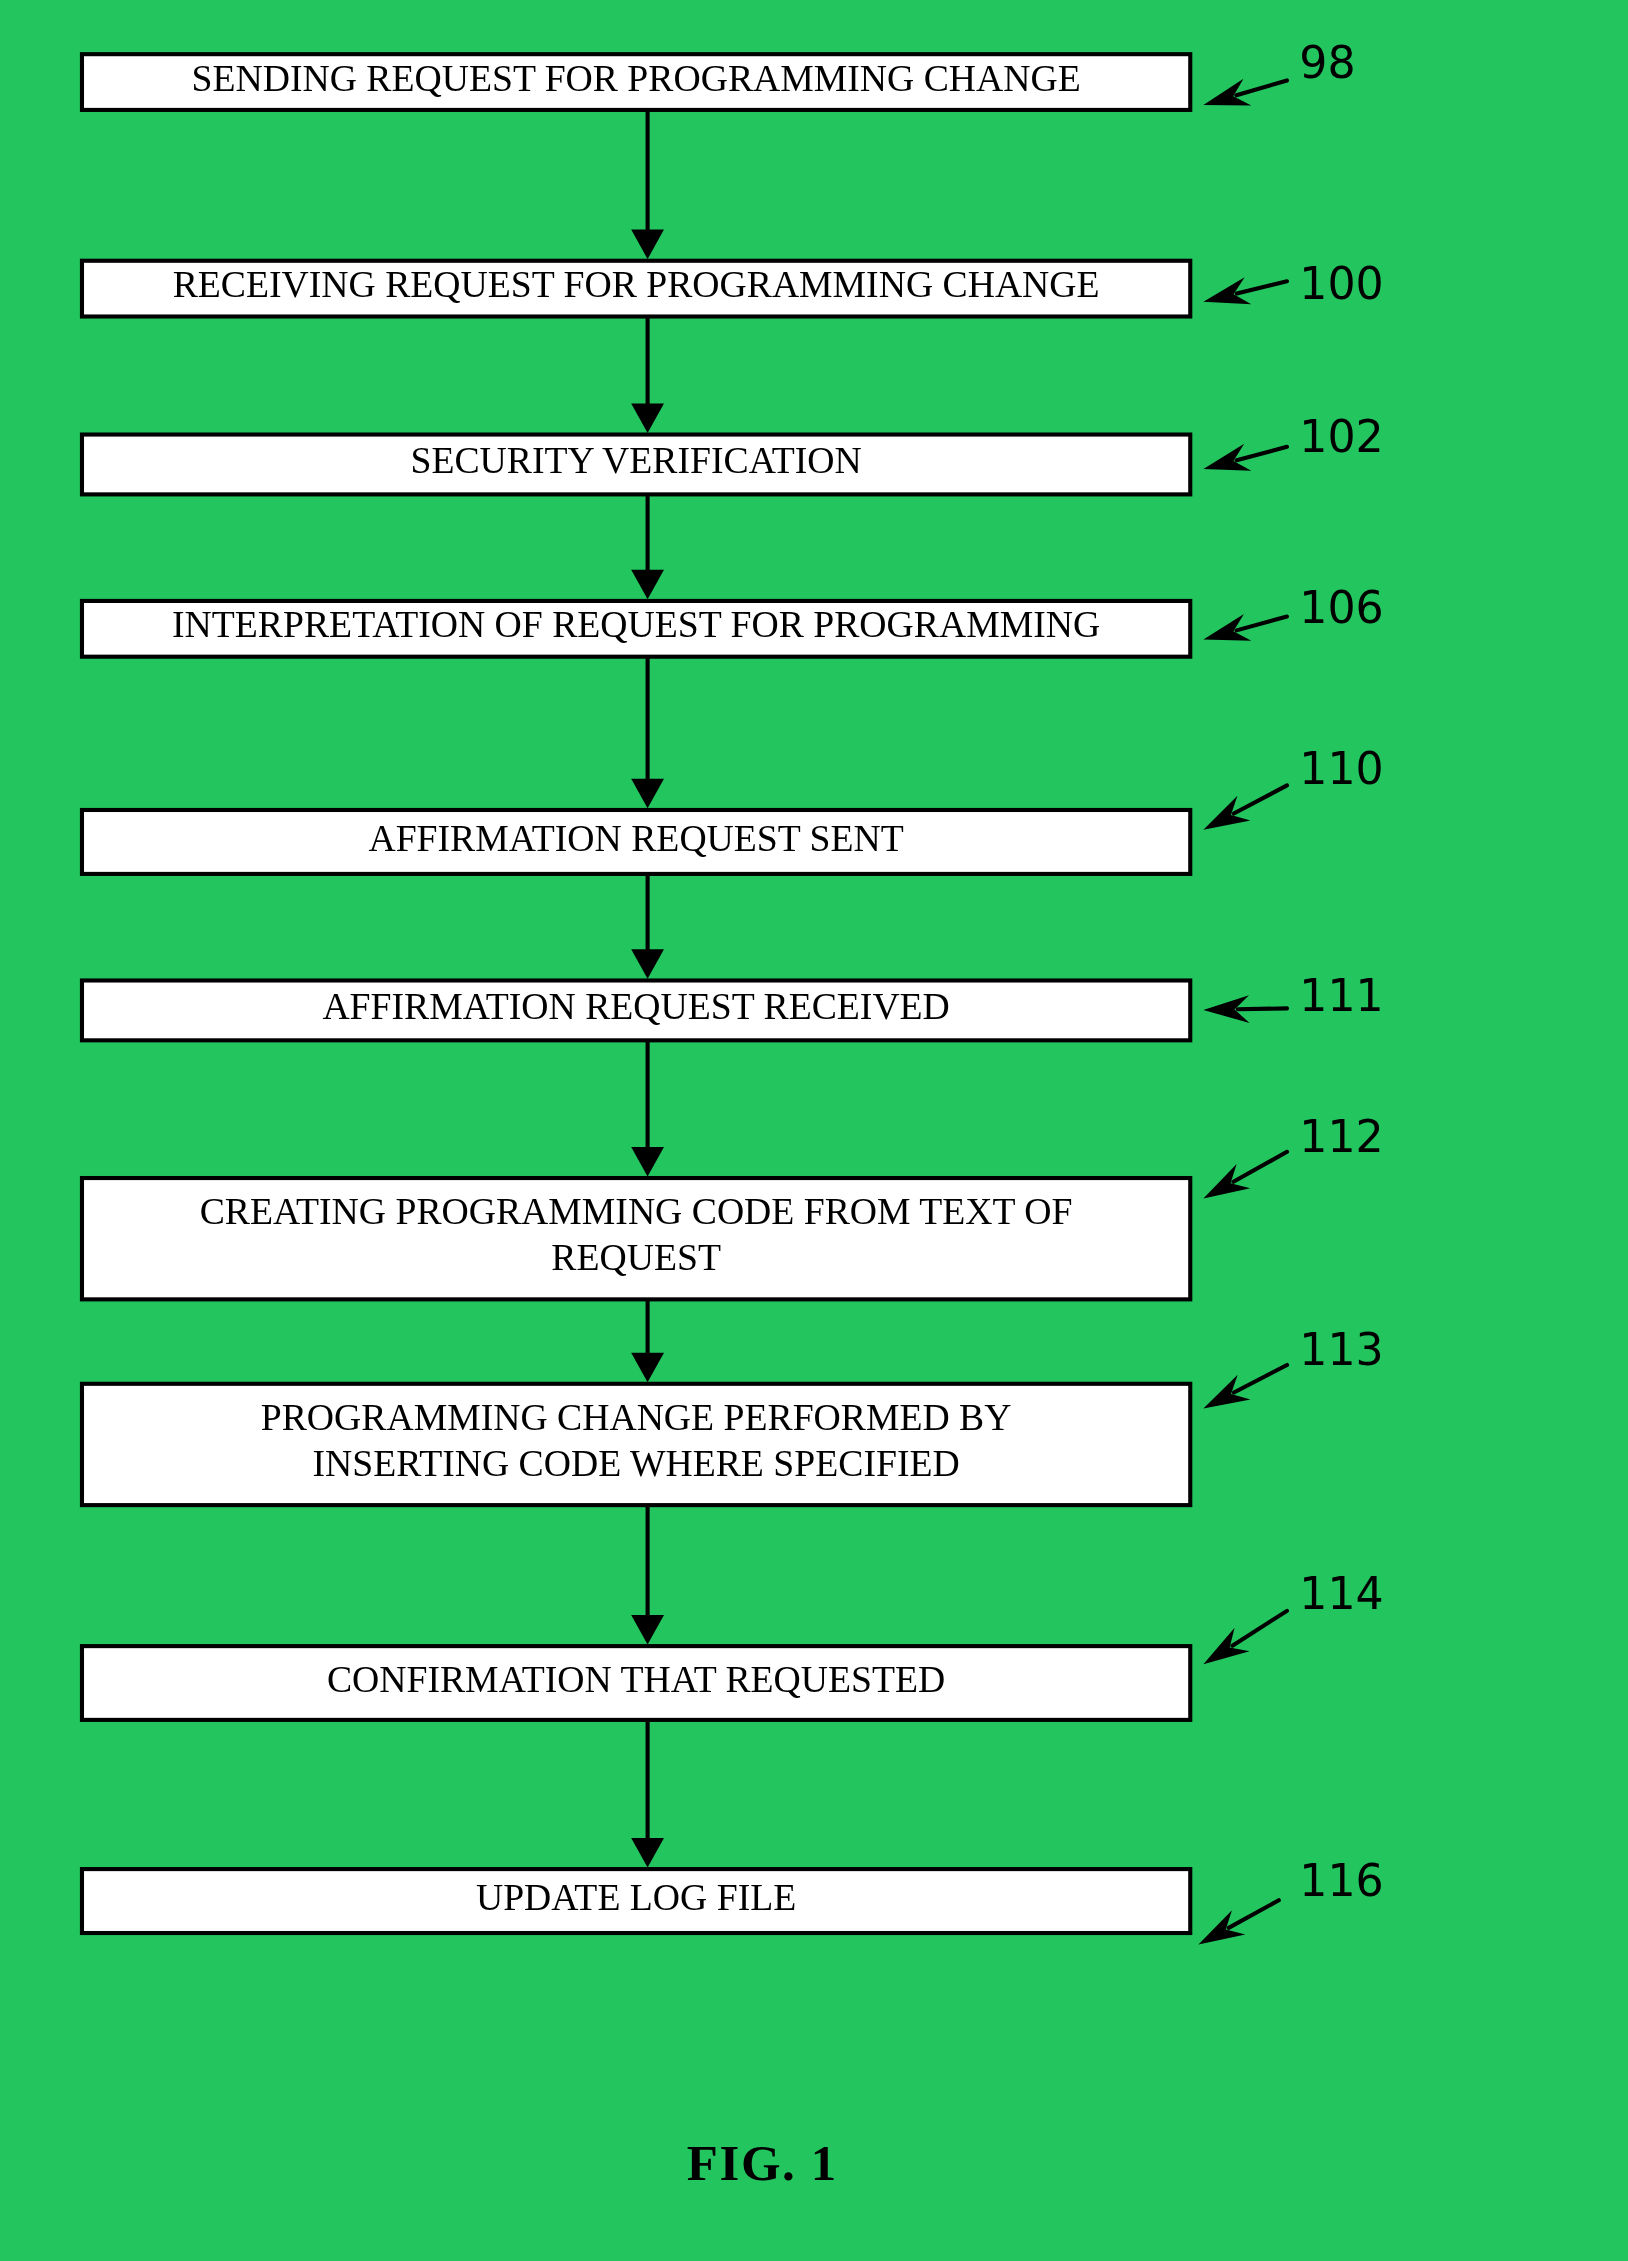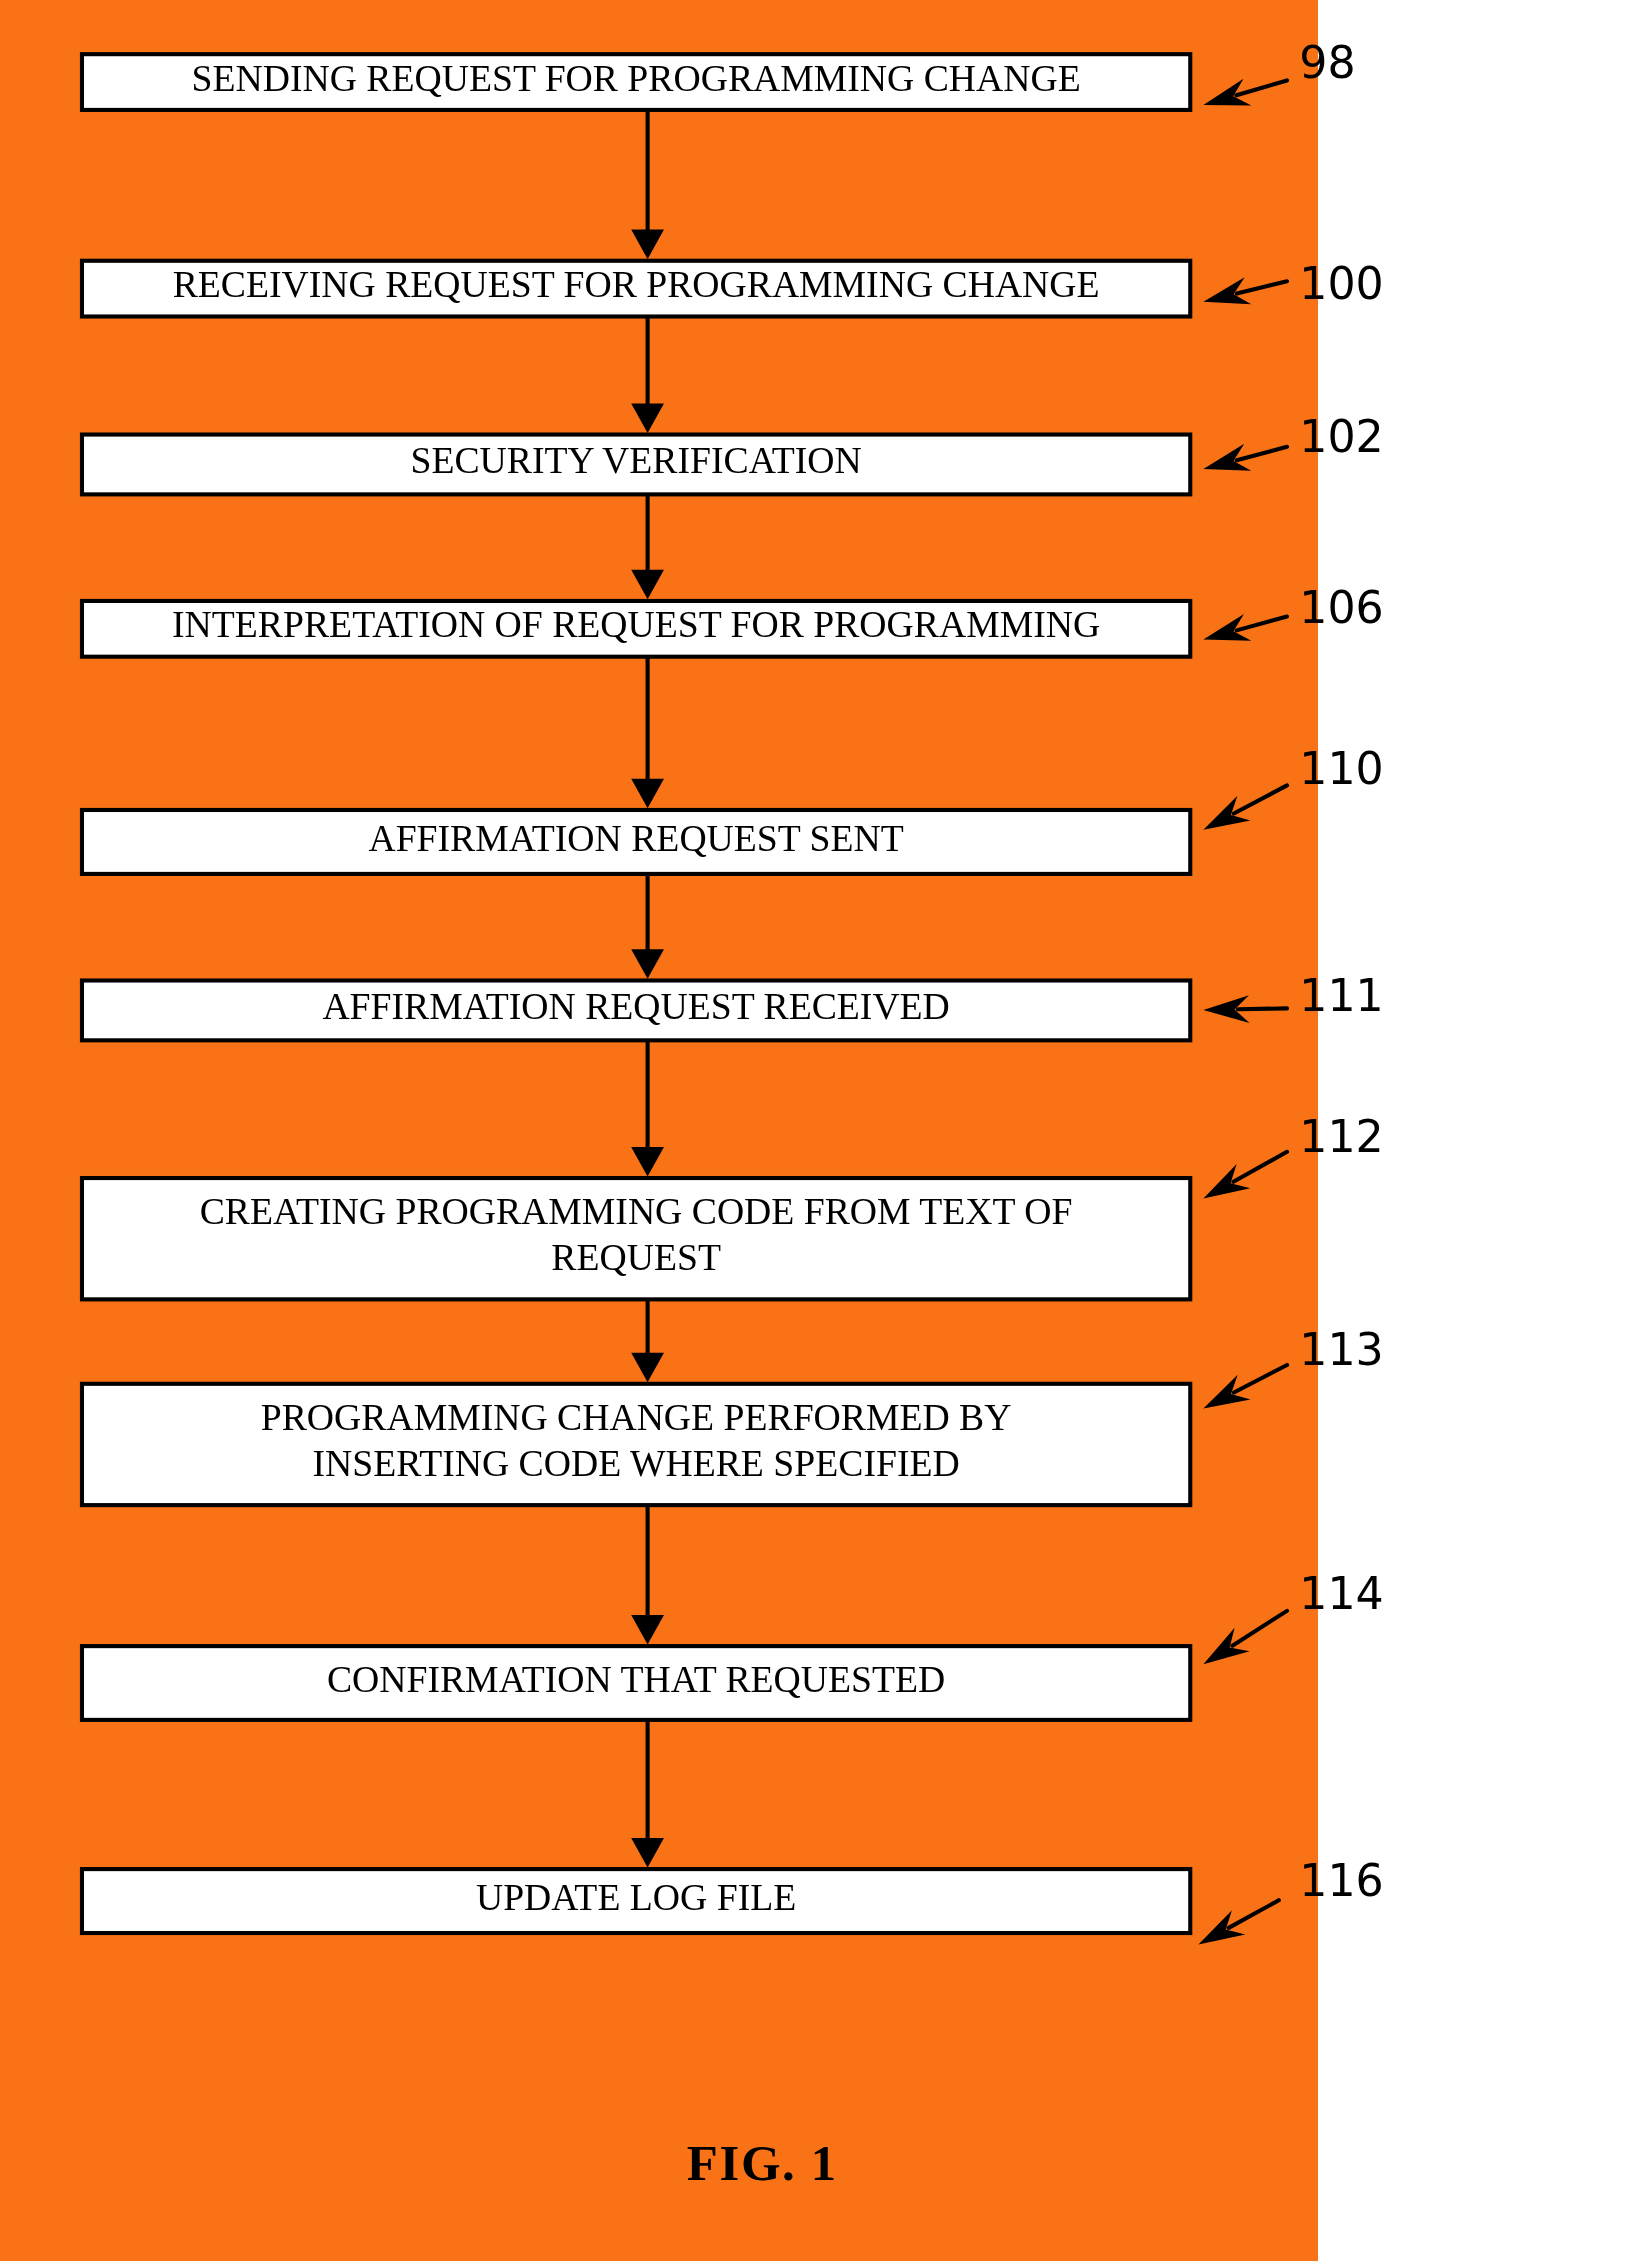--- a/index.html
+++ b/index.html
@@ -9,23 +9,23 @@
   }
   body {
     width: 1628px;
     height: 2261px;
     font-family: "Liberation Serif", "DejaVu Serif", serif;
     color: #000000;
     overflow: hidden;
   }
   #figure-root {
     position: relative;
-    width: 1318px;
+    width: 1628px;
     height: 2261px;
-    background: #f97316;
+    background: #22c55e;
   }
   svg#figure-canvas {
     position: absolute;
     top: 0;
     left: 0;
     width: 1628px;
     height: 2261px;
     display: block;
   }
   .process-box-rect {

